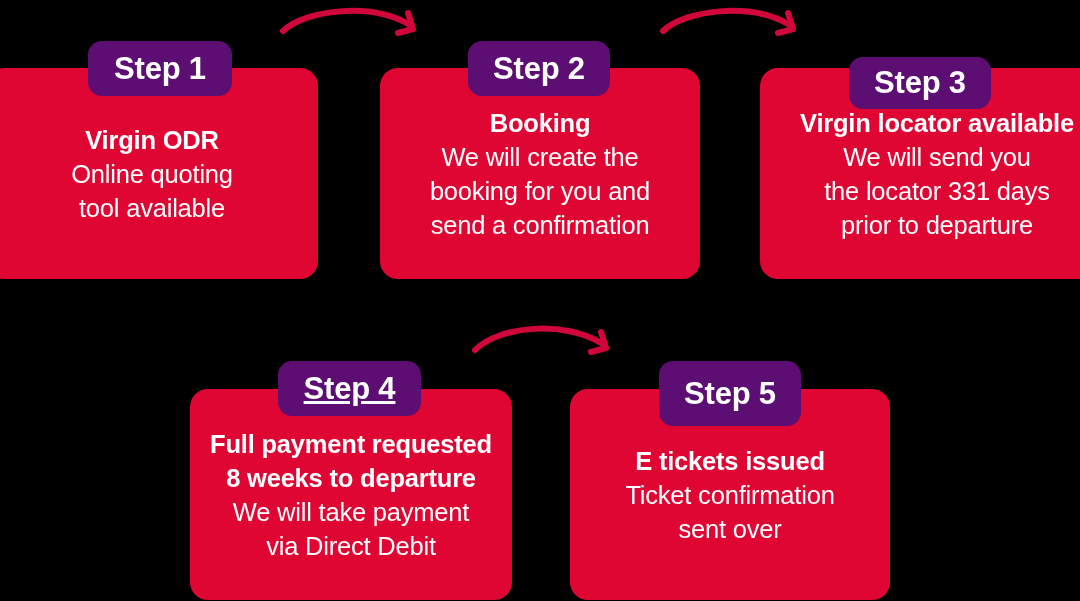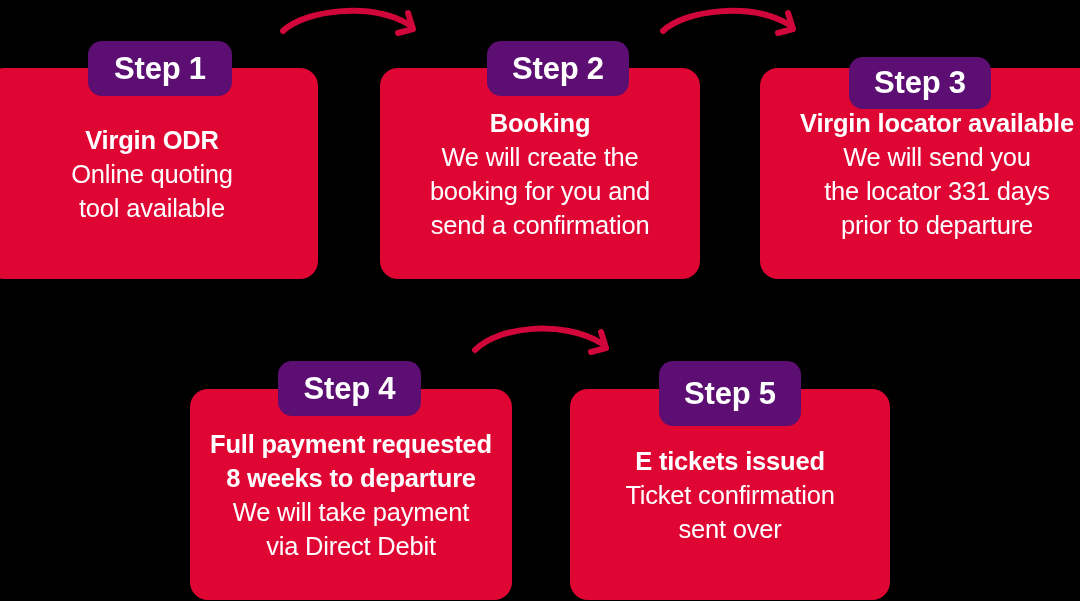--- a/index.html
+++ b/index.html
@@ -101,21 +101,21 @@
   </div>
 
   <div class="card" style="left:380px; top:68px; width:320px; height:211px;">
     <div class="card-body">
       <span class="card-title">Booking</span>
       <span class="card-line">We will create the</span>
       <span class="card-line">booking for you and</span>
       <span class="card-line">send a confirmation</span>
     </div>
   </div>
-  <div class="badge" style="left:487px; top:41px; width:142px; height:55px;text-align:center;">
+  <div class="badge" style="left:468px; top:41px; width:142px; height:55px;text-align:center;">
     <span>Step 2</span>
   </div>
 
   <div class="card" style="left:760px; top:68px; width:354px; height:211px;">
     <div class="card-body">
       <span class="card-title">Virgin locator available</span>
       <span class="card-line">We will send you</span>
       <span class="card-line">the locator 331 days</span>
       <span class="card-line">prior to departure</span>
     </div>
@@ -125,21 +125,21 @@
   </div>
 
   <div class="card" style="left:190px; top:389px; width:322px; height:211px;">
     <div class="card-body">
       <span class="card-title">Full payment requested</span>
       <span class="card-line bold">8 weeks to departure</span>
       <span class="card-line">We will take payment</span>
       <span class="card-line">via Direct Debit</span>
     </div>
   </div>
-  <div class="badge" style="left:278px; top:361px; width:143px; height:55px;">
+  <div class="badge" style="left:278px; top:361px; width:143px; height:55px;text-decoration:underline;">
     <span>Step 4</span>
   </div>
 
   <div class="card" style="left:570px; top:389px; width:320px; height:211px;">
     <div class="card-body">
       <span class="card-title">E tickets issued</span>
       <span class="card-line">Ticket confirmation</span>
       <span class="card-line">sent over</span>
     </div>
   </div>

